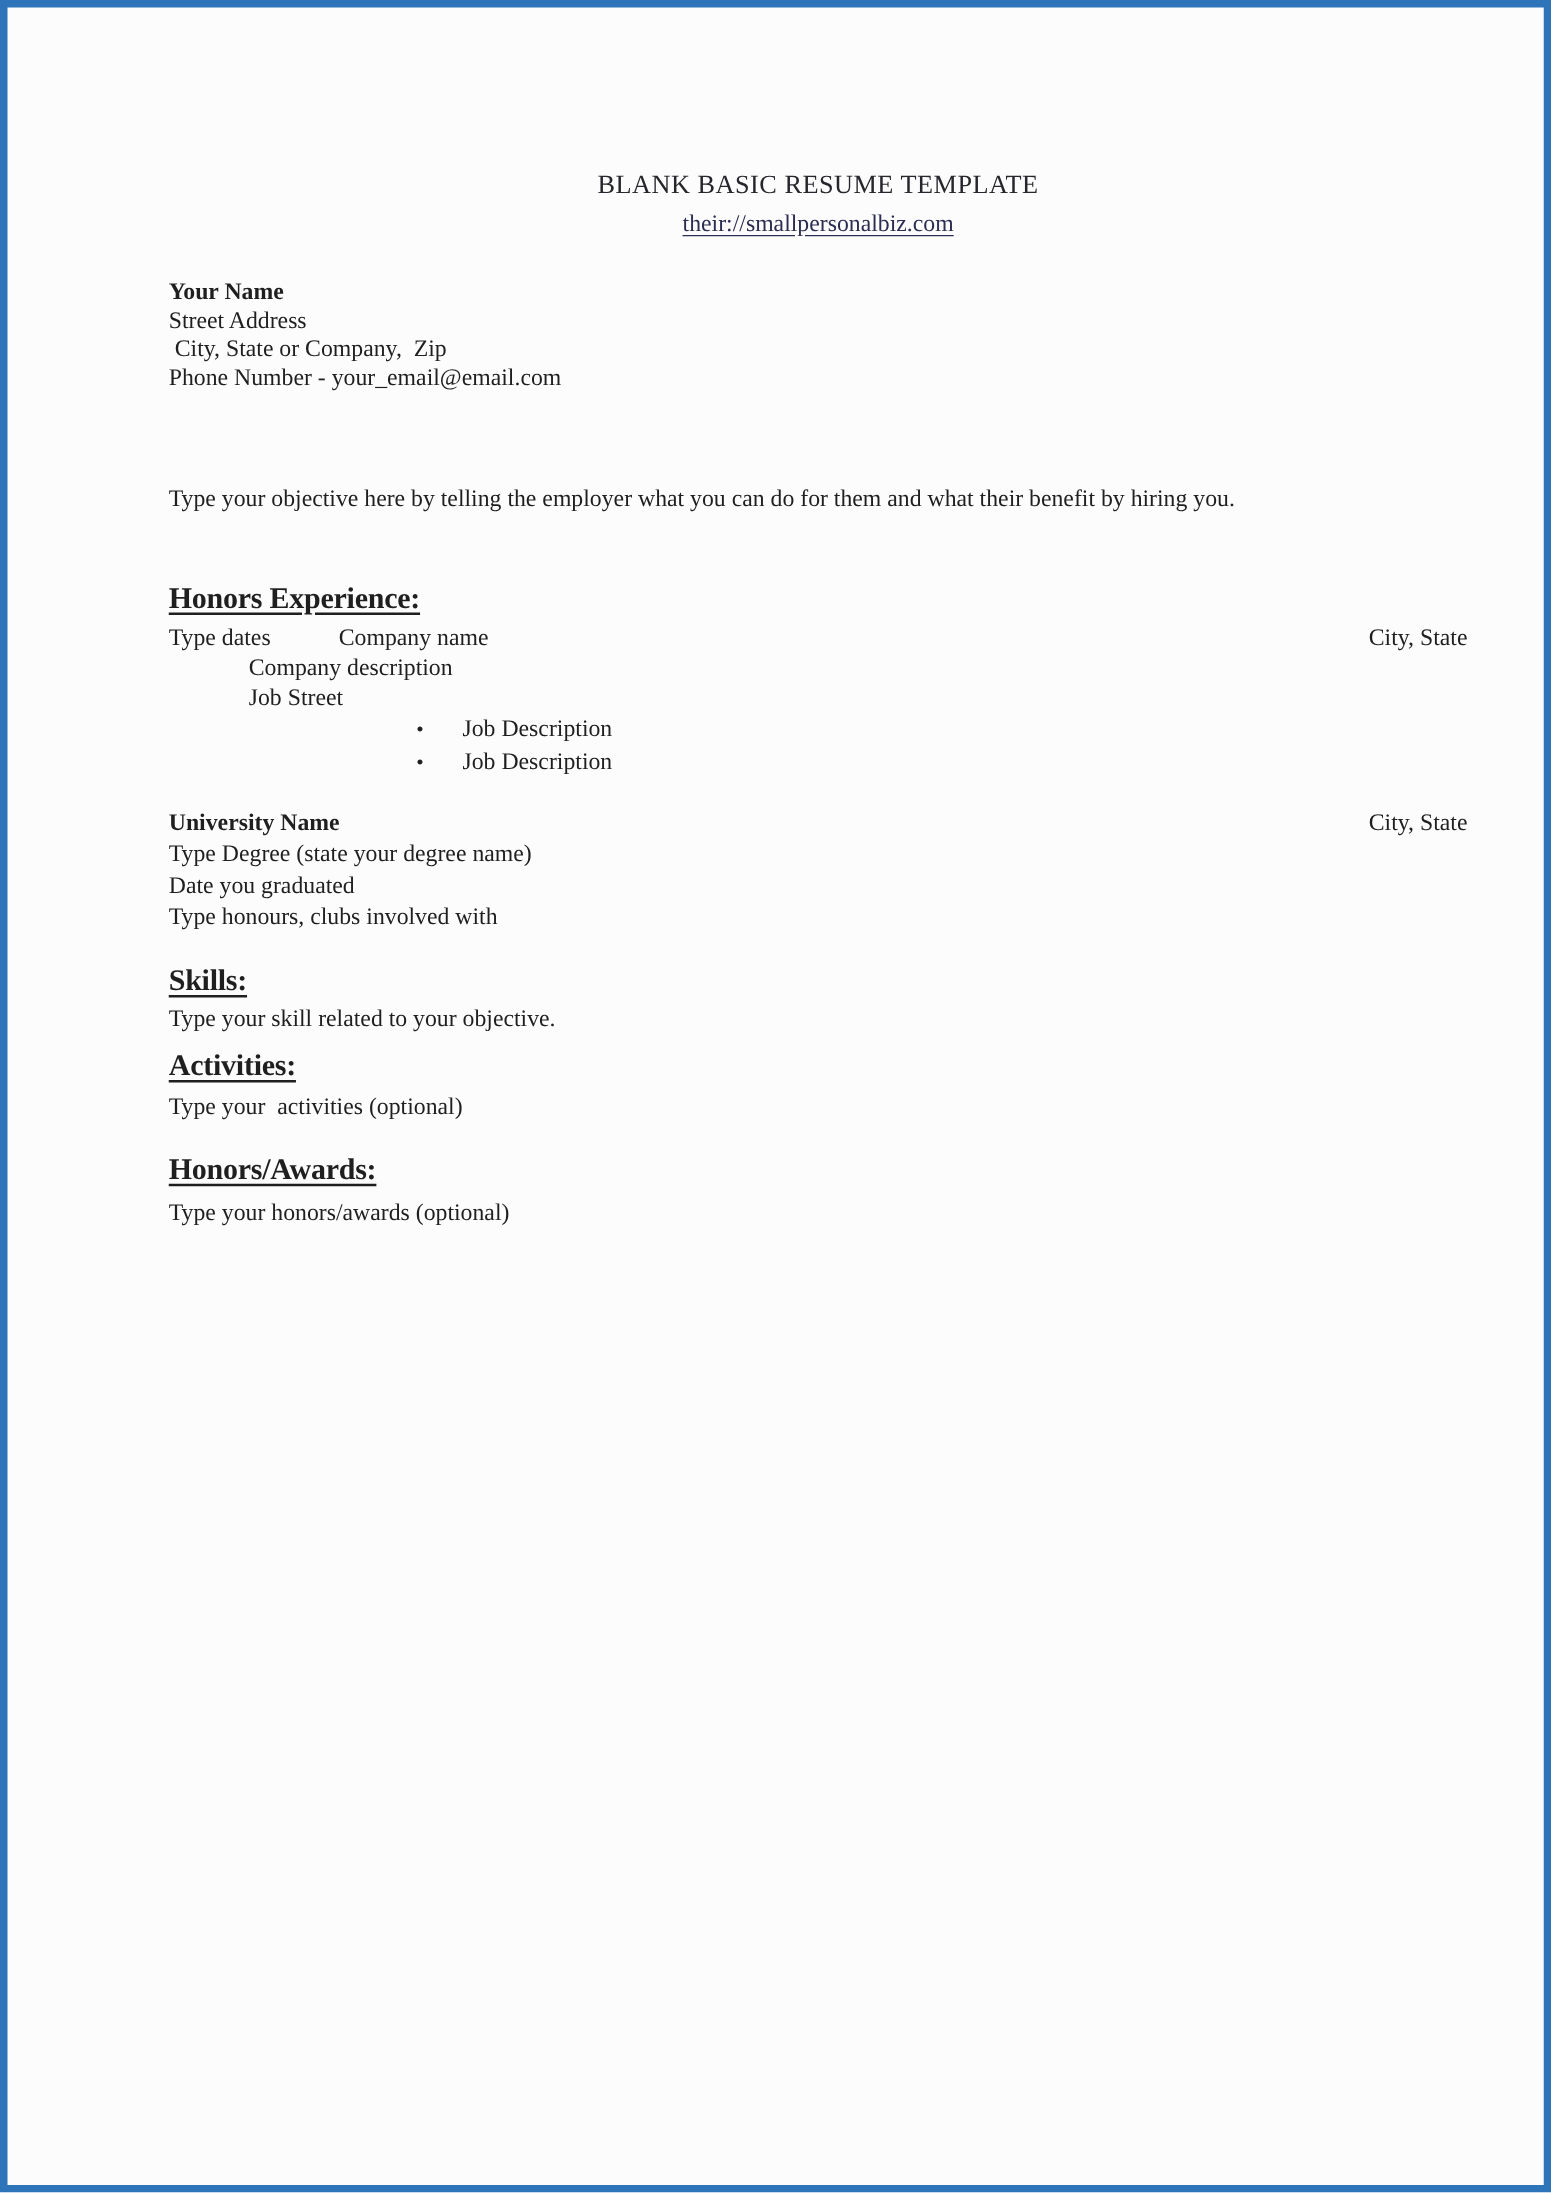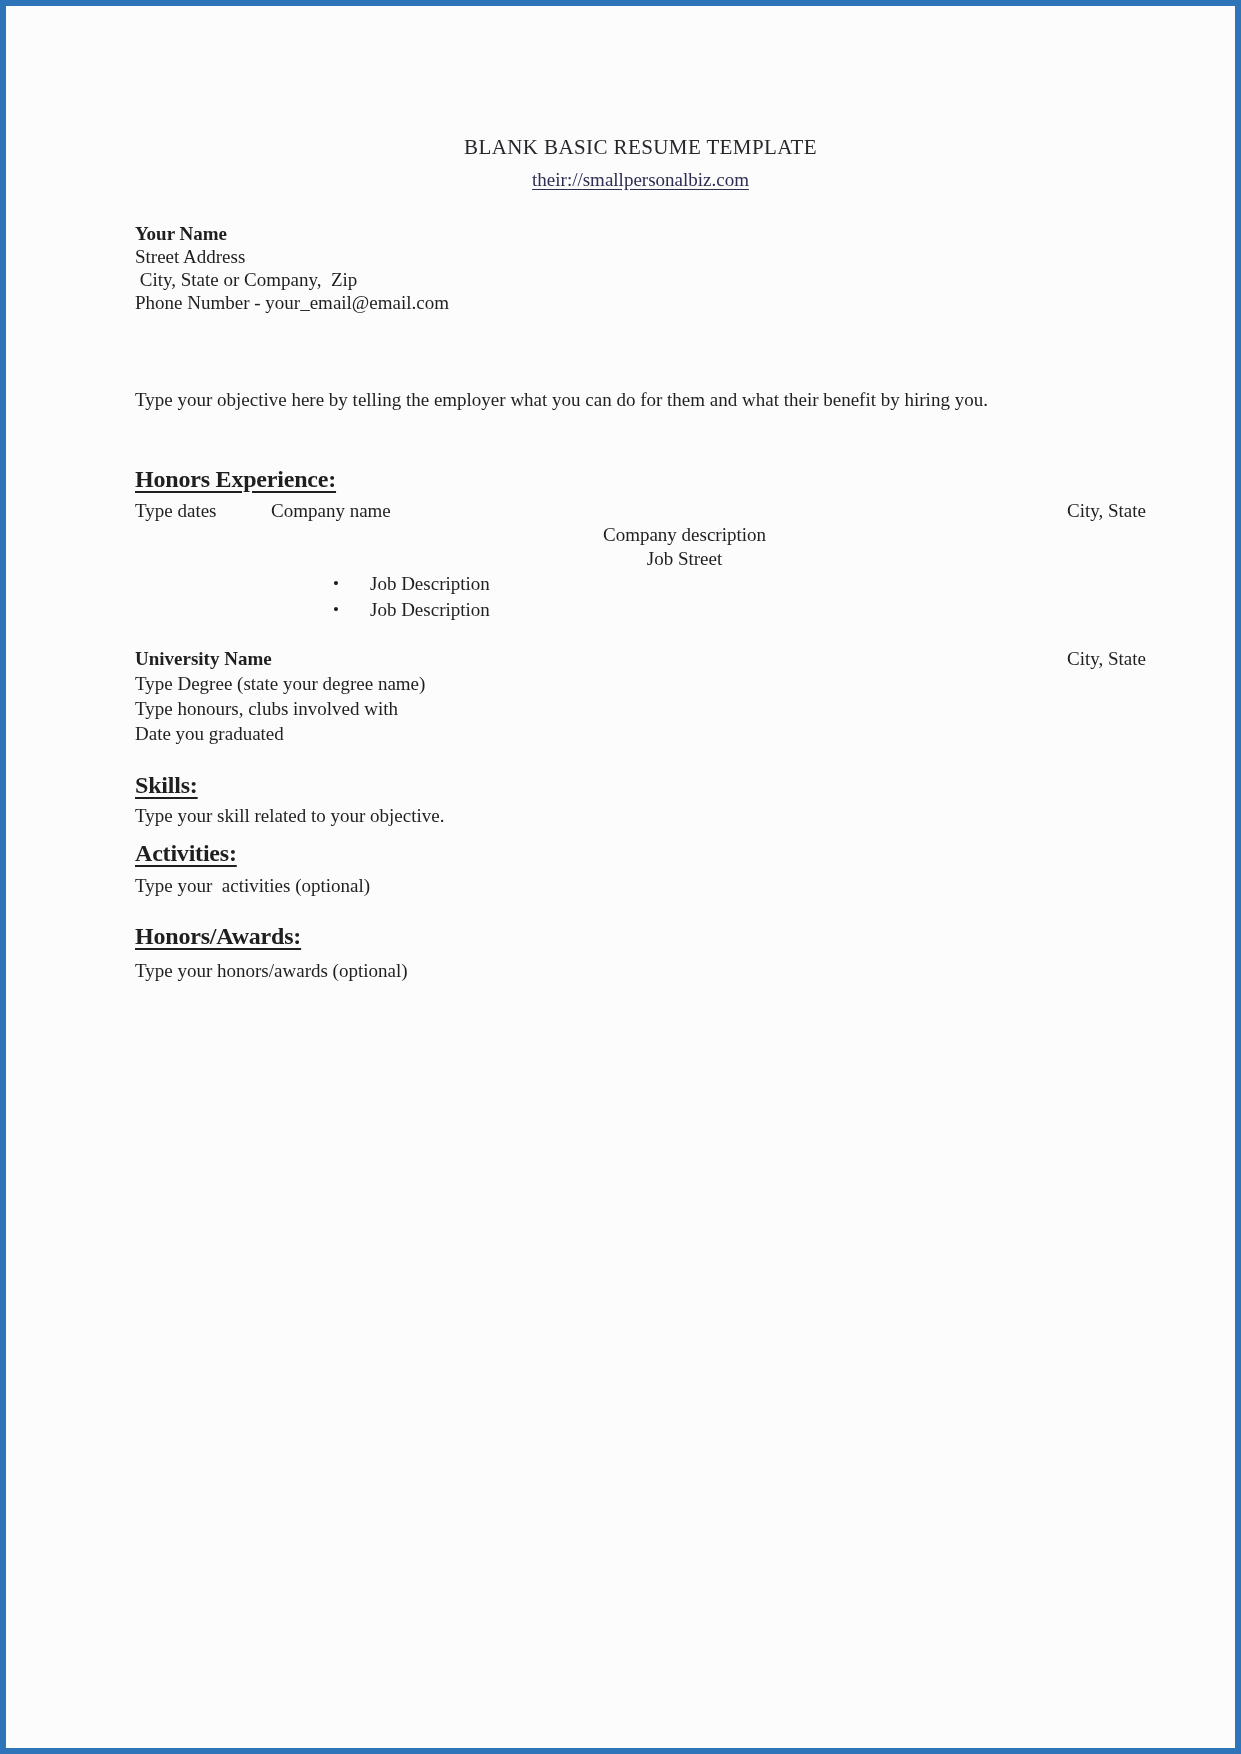--- a/index.html
+++ b/index.html
@@ -15,21 +15,21 @@
     position: relative;
     width: 1241px;
     height: 1754px;
     background: var(--background);
     border: 6px solid var(--border-color);
     font-family: "Liberation Serif", "DejaVu Serif", serif;
     color: var(--text-color);
     overflow: hidden;
   }
   .content {
-    padding: 128px 89px 0 129px;
+    padding: 128px 61px 0 129px;
   }
   .txt { white-space: pre-wrap; }
   
   .doc-header { text-align: center; }
   .doc-title {
     font-size: 21px;
     line-height: 26px;
     letter-spacing: 0.4px;
     color: #26262c;
   }
@@ -59,21 +59,21 @@
   }
   .body-line { font-size: 19px; line-height: 24px; }
   .sec-objective { margin-top: 74px; }
   .sec-objective .body-line { margin-top: 7px; }
   .sec-experience { margin-top: 52px; }
   .exp-table { margin-top: 5px; }
   .exp-row1 { display: flex; font-size: 19px; line-height: 24px; }
   .exp-dates { width: 136px; flex: 0 0 136px; }
   .exp-company { flex: 1 1 auto; }
   .exp-loc { flex: 0 0 auto; text-align: right; }
-  .exp-indent { margin-left: 88px; font-size: 19px; line-height: 24px; text-align: center; }
+  .exp-indent { margin-left: 64px; font-size: 19px; line-height: 24px; }
   .bullet-row {
     margin-left: 198px;
     font-size: 19px;
     line-height: 26px;
     display: flex;
   }
   .bullet-glyph { width: 37px; flex: 0 0 37px; font-size: 17px; }
   .sec-education { margin-top: 24px; }
   .edu-row1 { display: flex; justify-content: space-between; margin-top: 6px; font-size: 19px; line-height: 24px; }
   .edu-lines .body-line { line-height: 25px; }
@@ -129,22 +129,22 @@
       </div>
     </div>
 
     <div class="sec-education">
       <div class="edu-row1">
         <span class="bold txt">University Name</span>
         <span class="txt">City, State</span>
       </div>
       <div class="edu-lines">
         <div class="body-line txt">Type Degree (state your degree name)</div>
+        <div class="body-line txt">Date you graduated</div>
         <div class="body-line txt">Type honours, clubs involved with</div>
-        <div class="body-line txt">Date you graduated</div>
       </div>
     </div>
 
     <div class="sec-skills">
       <div><span class="heading txt">Skills:</span></div>
       <div class="body-line txt">Type your skill related to your objective.</div>
     </div>
 
     <div class="sec-activities">
       <div><span class="heading txt">Activities:</span></div>

